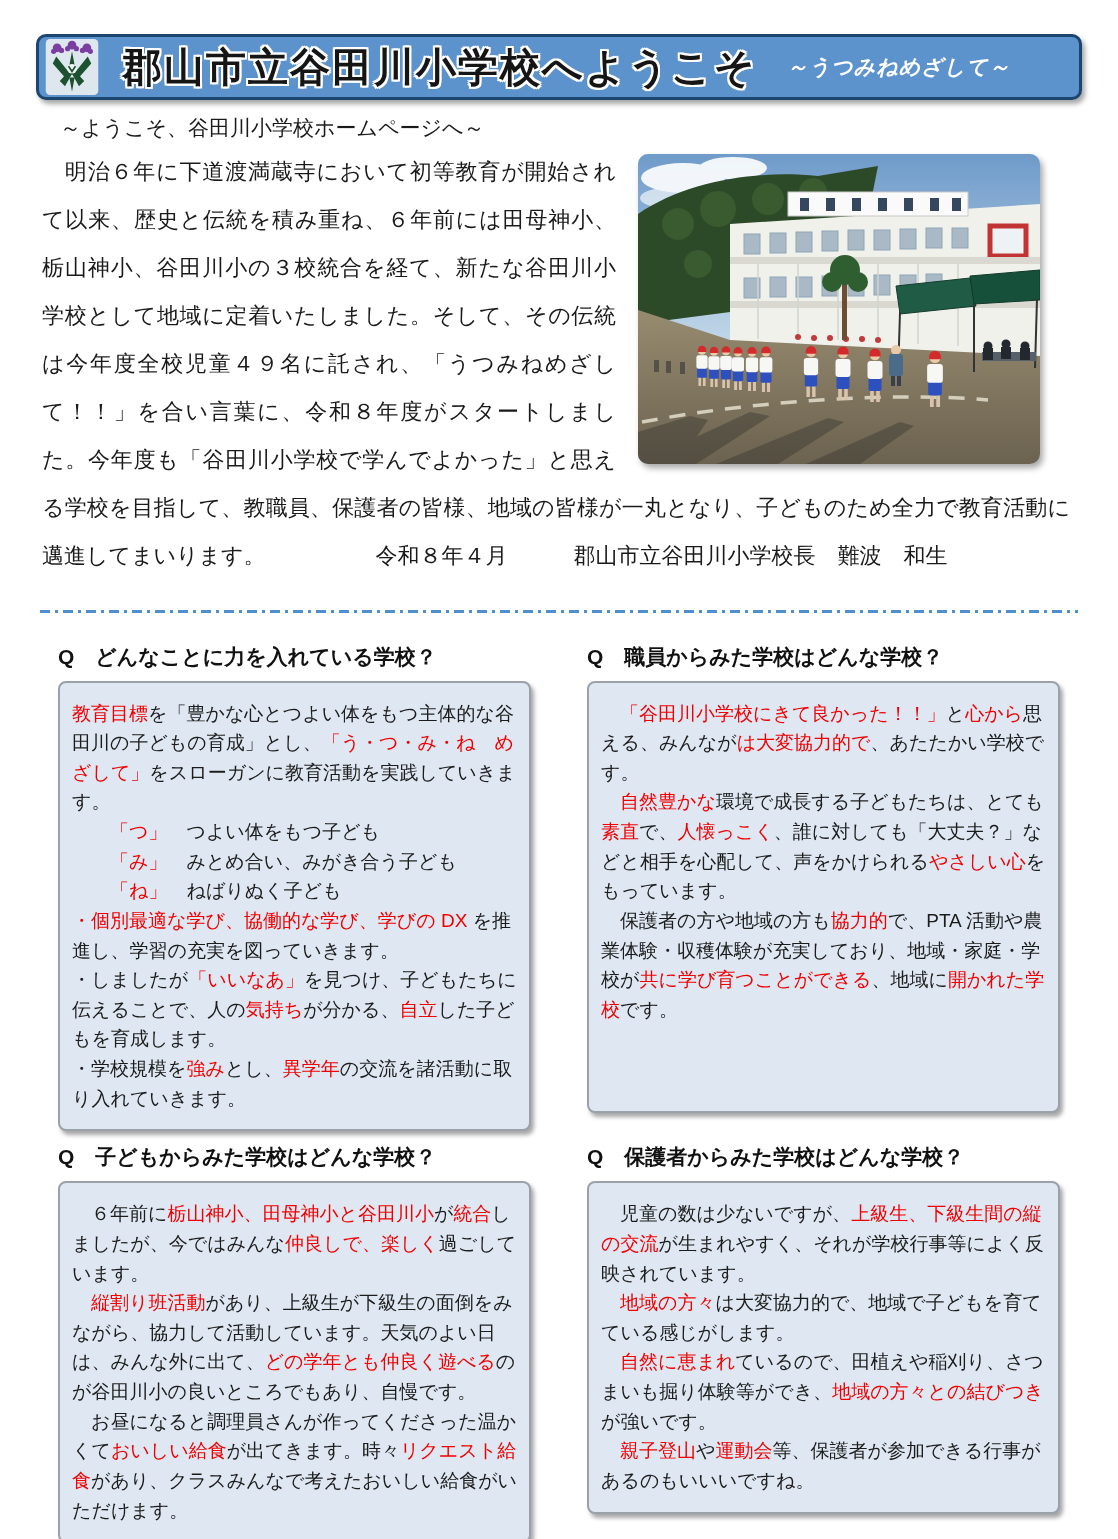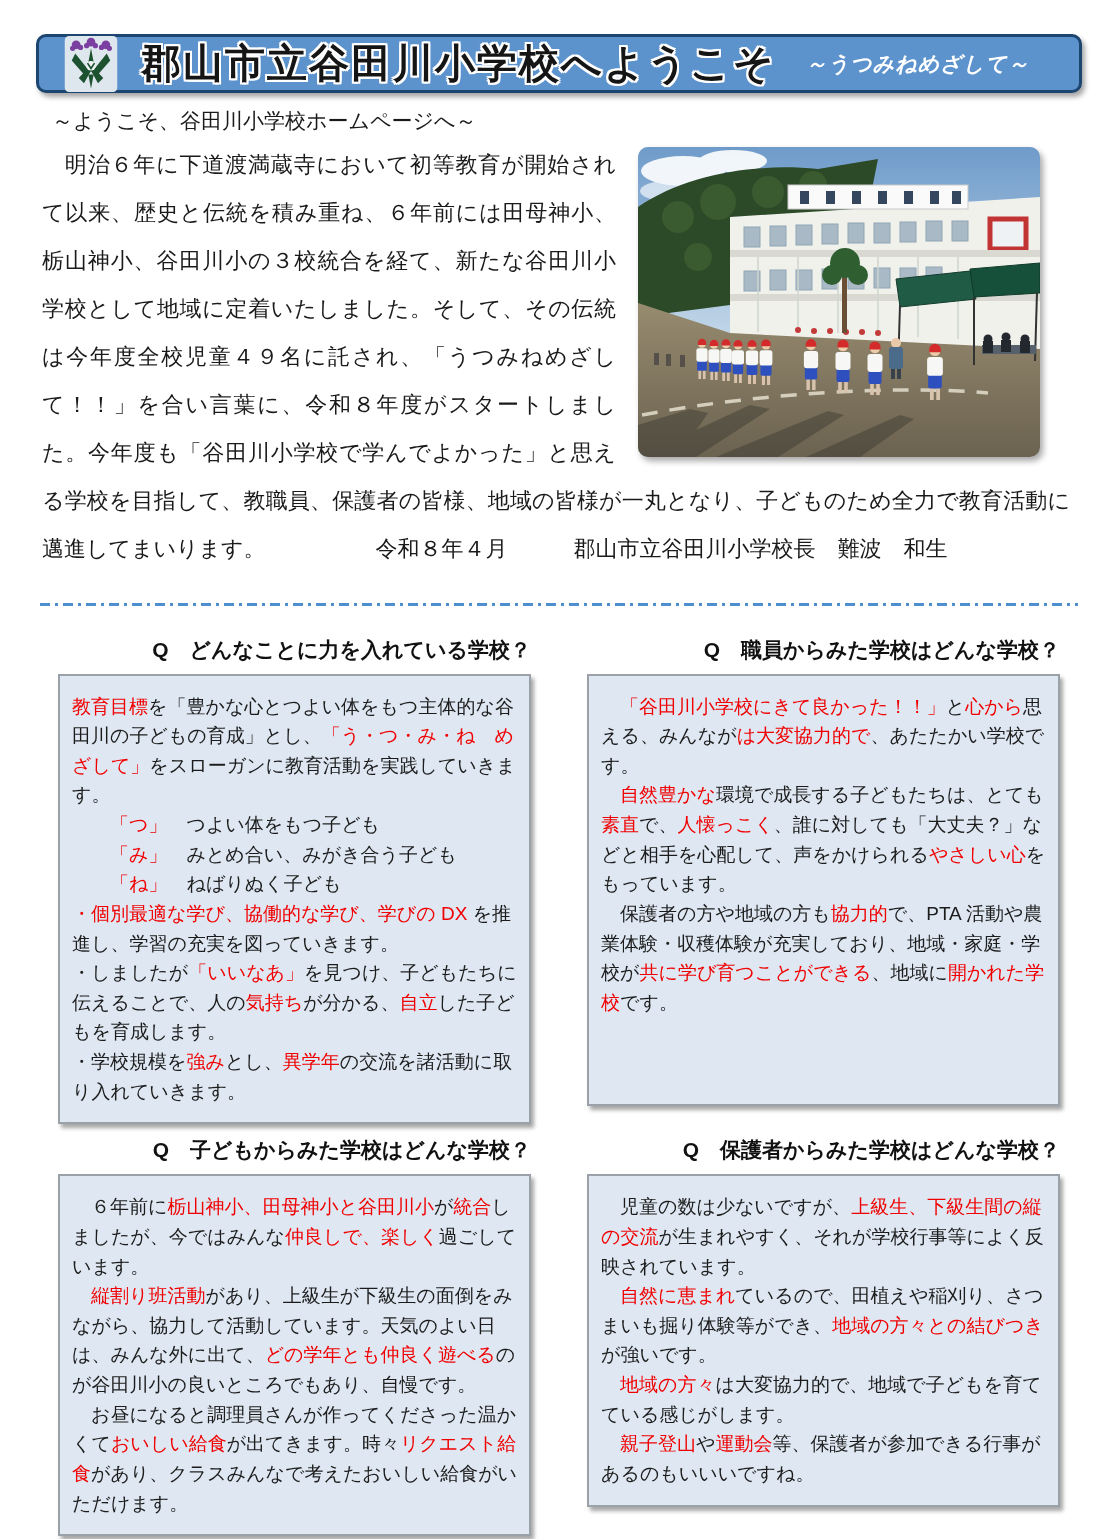--- a/index.html
+++ b/index.html
@@ -5,58 +5,58 @@
   * { box-sizing: border-box; }
   body { margin: 0; background: #fff; }
   .page {
     width: 1118px; min-height: 1539px; margin: 0 auto; background: #fff;
     font-family: "Liberation Sans", "DejaVu Sans", sans-serif; color: #1f1f1f;
     padding: 34px 36px 26px;
   }
 
   
   .banner {
-    height: 59px; background: #5d93cd; border: 3px solid #1c4670; border-radius: 10px;
+    height: 66px; background: #5d93cd; border: 3px solid #1c4670; border-radius: 10px;
     box-shadow: 3px 4px 5px rgba(0,0,0,.35);
-    display: flex; align-items: center; padding: 0 24px; gap: 22px;
+    display: flex; align-items: center; padding: 0 5px; gap: 22px;
   }
   .crest { width: 56px; height: 56px; flex: 0 0 auto; }
   .banner-title {
     margin: 0; font-size: 40px; font-weight: bold; color: #151515; letter-spacing: 2px;
     white-space: nowrap;
     text-shadow: -2px -2px 0 #fff, 2px -2px 0 #fff, -2px 2px 0 #fff, 2px 2px 0 #fff,
                  0 -2px 0 #fff, 0 2px 0 #fff, -2px 0 0 #fff, 2px 0 0 #fff;
   }
   .banner-sub { color: #fff; font-weight: bold; font-size: 21px; letter-spacing: 1px; white-space: nowrap; margin-left: 8px; font-style: italic; }
 
   
   .intro { margin-top: 14px; font-family: "Liberation Serif", "DejaVu Serif", serif; font-size: 22px; color: #1a1a1a; }
-  .welcome { margin: 10px 0 2px 16px; font-size: 21px; }
+  .welcome { margin: 10px 0 2px 24px; font-size: 21px; }
   .photo {
     float: right; width: 402px; height: 310px; margin: 10px 42px 10px 22px;
     border-radius: 10px; overflow: hidden; box-shadow: 3px 4px 6px rgba(0,0,0,.35);
     background: #c9d4de;
   }
   figure { margin: 0; }
   .photo svg { display: block; width: 100%; height: 100%; }
   .intro-body { margin: 6px 12px 0 6px; line-height: 2.18; text-align: justify; }
   .sig { margin-left: 5em; }
 
   
   .divider {
     clear: both; height: 3px; margin: 30px 4px 18px;
     background: repeating-linear-gradient(90deg,
       #4e8fd0 0 10px, transparent 10px 15px, #4e8fd0 15px 18px, transparent 18px 23px);
   }
 
   
   .qa-grid { display: grid; grid-template-columns: 1fr 1fr; column-gap: 56px; padding: 0 22px; align-items: start; }
-  .qa-q { text-align: right; font-size: 21px; font-weight: bold; margin: 12px 0 10px; color: #111; }
+  .qa-q { text-align: left; font-size: 21px; font-weight: bold; margin: 12px 0 10px; color: #111; }
   .qa-box {
-    background: #dee7f2; border: 2px solid #9aa1a8; border-radius: 0;
+    background: #dee7f2; border: 2px solid #9aa1a8; border-radius: 8px;
     box-shadow: 3px 4px 4px #a7a7a7; padding: 16px 12px;
     font-size: 19px; line-height: 1.56; color: #1c1c1c;
   }
   .qa-box.tall { min-height: 432px; }
   .qa-box p { margin: 0; }
   .red { color: #f00000; }
 </style>
 </head>
 <body>
 
@@ -279,20 +279,20 @@
           <p><span>　６年前に</span><span class="red">栃山神小、田母神小と谷田川小</span><span>が</span><span class="red">統合</span><span>しましたが、今ではみんな</span><span class="red">仲良しで、楽しく</span><span>過ごしています。</span></p>
           <p><span>　</span><span class="red">縦割り班活動</span><span>があり、上級生が下級生の面倒をみながら、協力して活動しています。天気のよい日は、みんな外に出て、</span><span class="red">どの学年とも仲良く遊べる</span><span>のが谷田川小の良いところでもあり、自慢です。</span></p>
           <p><span>　お昼になると調理員さんが作ってくださった温かくて</span><span class="red">おいしい給食</span><span>が出てきます。時々</span><span class="red">リクエスト給食</span><span>があり、クラスみんなで考えたおいしい給食がいただけます。</span></p>
         </div>
     </section>
 
     <section>
       <h2 class="qa-q">Q　保護者からみた学校はどんな学校？</h2>
       <div class="qa-box">
           <p><span>　児童の数は少ないですが、</span><span class="red">上級生、下級生間の縦の交流</span><span>が生まれやすく、それが学校行事等によく反映されています。</span></p>
+          <p><span>　</span><span class="red">地域の方々</span><span>は大変協力的で、地域で子どもを育てている感じがします。</span></p>
           <p><span>　</span><span class="red">自然に恵まれ</span><span>ているので、田植えや稲刈り、さつまいも掘り体験等ができ、</span><span class="red">地域の方々との結びつき</span><span>が強いです。</span></p>
-          <p><span>　</span><span class="red">地域の方々</span><span>は大変協力的で、地域で子どもを育てている感じがします。</span></p>
           <p><span>　</span><span class="red">親子登山</span><span>や</span><span class="red">運動会</span><span>等、保護者が参加できる行事があるのもいいいですね。</span></p>
         </div>
     </section>
   </main>
 
 </div>
 
 </body></html>

